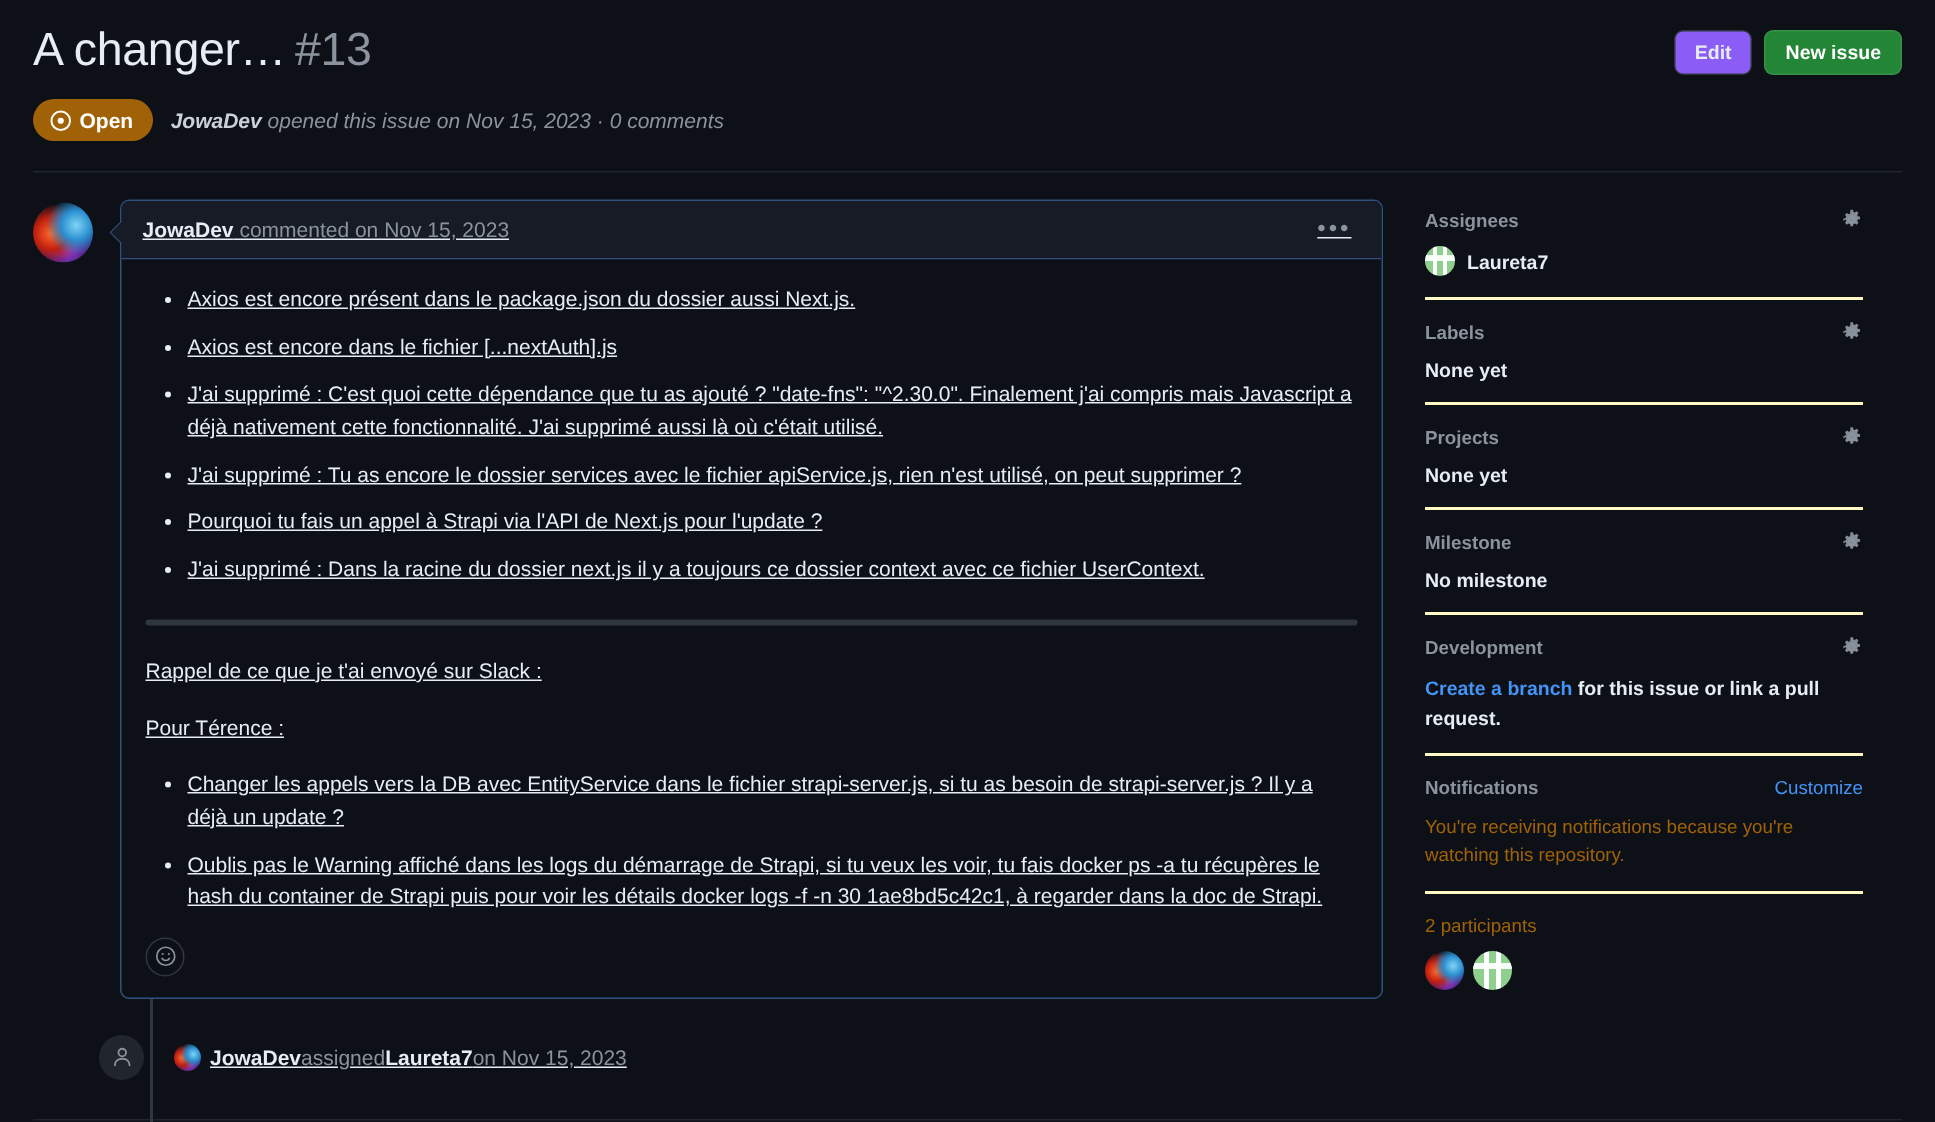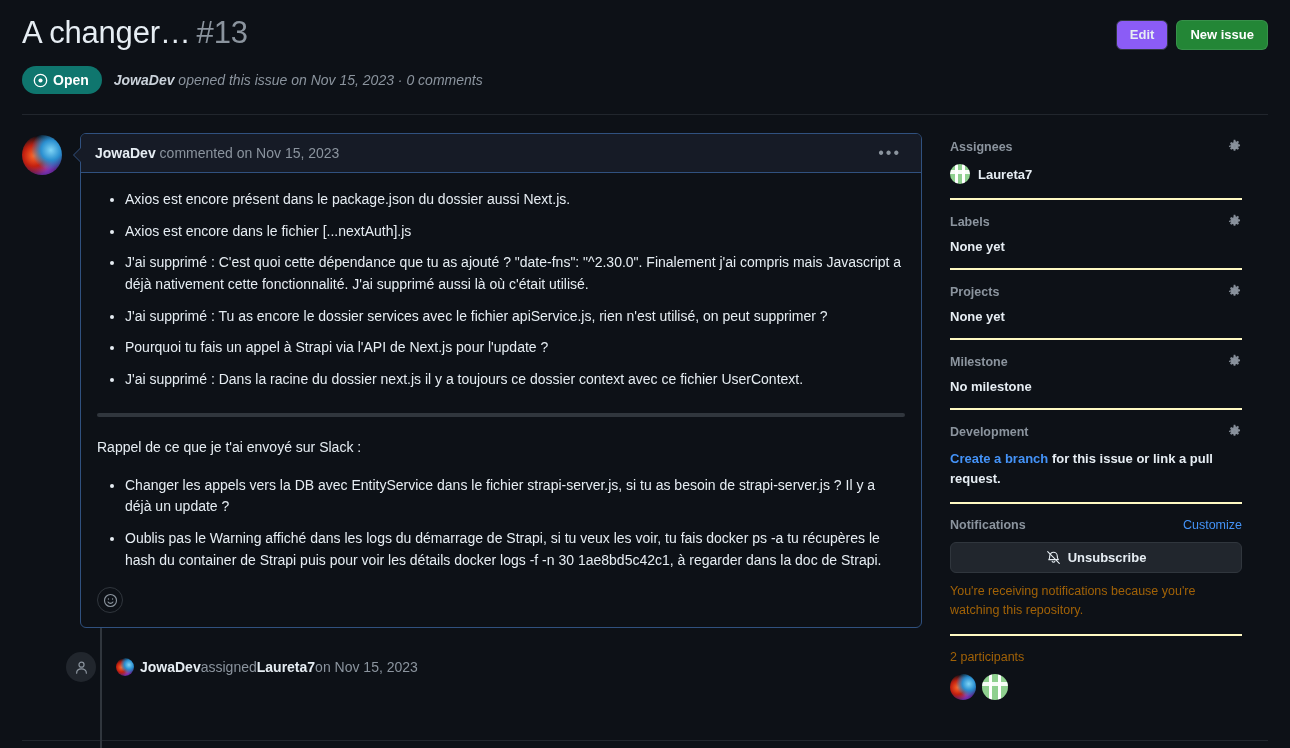--- a/index.html
+++ b/index.html
@@ -34,36 +34,36 @@
     border: 1px solid #30363d; background: #8b5cf6; color: #e6edf3;
     cursor: pointer; line-height: 18px;
   }
   .btn-primary {
     background: #238636; border-color: rgba(240,246,252,0.1); color: #fff;
   }
 
   .meta-row { display: flex; align-items: center; margin-top: 14px; }
   .state-badge {
     display: inline-flex; align-items: center; gap: 5px;
-    background: #0f766e; color: #fff;
+    background: #a16207; color: #fff;
     border-radius: 20px; padding: 5px 13px 5px 11px;
     font-size: 14px; font-weight: 600; line-height: 18px;
   }
   .meta-text { margin-left: 12px; color: #8b949e; font-size: 14px; font-style: italic; }
   .meta-text b { color: #c9d1d9; font-weight: 600; }
 
   .header-rule {
     margin: 20px 22px 0 22px; height: 1px; background: #21262d;
   }
 
   
   .main {
     display: flex; padding: 18px 22px 0 22px; gap: 0;
   }
-  .left-col { width: 900px; position: relative; }
+  .left-col { width: 900px; position: relative; text-decoration: underline; }
   .right-col { width: 320px; padding-left: 28px; padding-top: 6px; }
 
   
   .avatar {
     border-radius: 50%; flex: none; overflow: hidden; display: block;
     background: #0d1117;
   }
   .av-jowa {
     background:
       radial-gradient(circle at 72% 38%, #7fd4f5 0%, #2a8fd0 26%, rgba(20,30,60,0) 52%),
@@ -238,20 +238,21 @@
               <li>Axios est encore dans le fichier [...nextAuth].js</li>
               <li>J'ai supprimé : C'est quoi cette dépendance que tu as ajouté ? "date-fns": "^2.30.0". Finalement j'ai compris mais Javascript a déjà nativement cette fonctionnalité. J'ai supprimé aussi là où c'était utilisé.</li>
               <li>J'ai supprimé : Tu as encore le dossier services avec le fichier apiService.js, rien n'est utilisé, on peut supprimer ?</li>
               <li>Pourquoi tu fais un appel à Strapi via l'API de Next.js pour l'update ?</li>
               <li>J'ai supprimé : Dans la racine du dossier next.js il y a toujours ce dossier context avec ce fichier UserContext.</li>
             </ul>
 
             <hr class="md-hr">
 
             <p>Rappel de ce que je t'ai envoyé sur Slack :</p>
+            <p>Pour Térence :</p>
 
             <ul>
               <li>Changer les appels vers la DB avec EntityService dans le fichier strapi-server.js, si tu as besoin de strapi-server.js ? Il y a déjà un update ?</li>
               <li>Oublis pas le Warning affiché dans les logs du démarrage de Strapi, si tu veux les voir, tu fais docker ps -a tu récupères le hash du container de Strapi puis pour voir les détails docker logs -f -n 30 1ae8bd5c42c1, à regarder dans la doc de Strapi.</li>
             </ul>
           </div>
 
           <div class="reaction-row">
             <span class="smiley-btn">
               <svg width="15" height="15" viewBox="0 0 16 16" fill="none" stroke="#8b949e" stroke-width="1.2">
@@ -350,28 +351,20 @@
           </span>
         </div>
         <div class="dev-text"><a href="#">Create a branch</a><span> for this issue or link a pull request.</span></div>
       </div>
 
       <div class="side-sec">
         <div class="side-head">
           <span class="side-title">Notifications</span>
           <span class="side-link-right">Customize</span>
         </div>
-        <button class="unsub-btn">
-          <svg width="15" height="15" viewBox="0 0 16 16" fill="none" stroke="#e6edf3" stroke-width="1.2">
-            <path d="M4 6.4a4 4 0 018 0c0 2.6.8 3.5 1.2 3.9H3c.4-.4 1-1.3 1-3.9z" stroke-linejoin="round"></path>
-            <path d="M6.6 12.2a1.6 1.6 0 002.8 0" stroke-linecap="round"></path>
-            <path d="M1.8 1.8l12.4 12.4" stroke-linecap="round"></path>
-          </svg>
-          <span>Unsubscribe</span>
-        </button>
         <div class="notif-note">You're receiving notifications because you're watching this repository.</div>
       </div>
 
       <div class="side-sec">
         <div class="participants-title">2 participants</div>
         <div class="participants-avatars">
           <span class="avatar av-jowa"></span>
           <span class="avatar av-laureta"></span>
         </div>
       </div>

